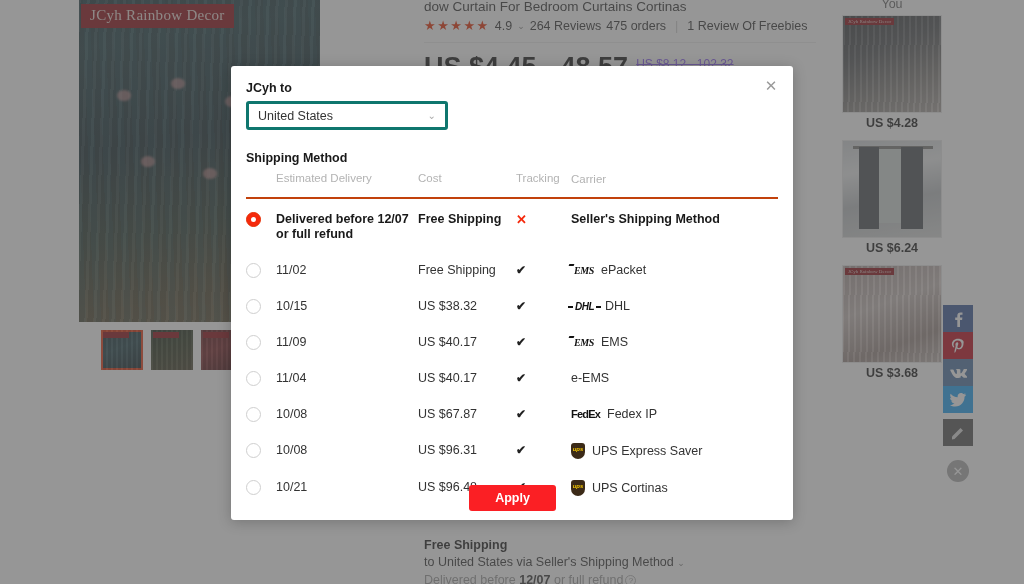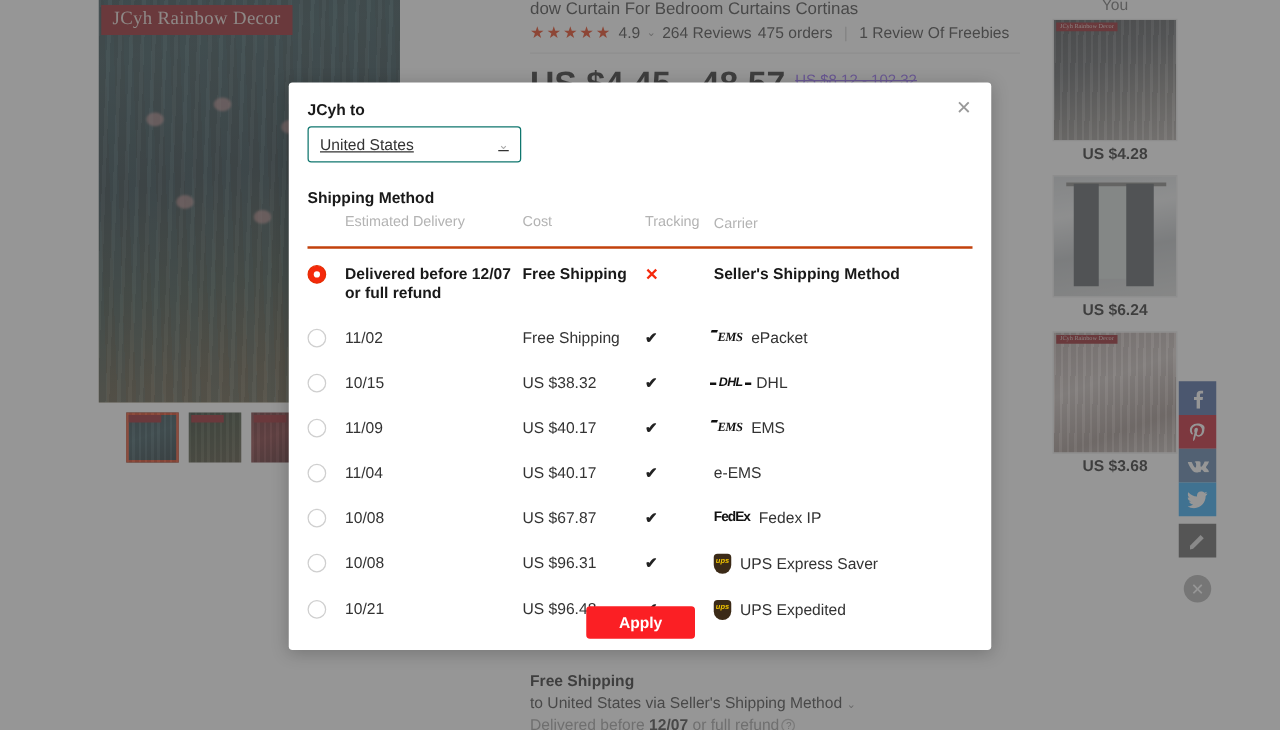--- a/index.html
+++ b/index.html
@@ -107,23 +107,23 @@
     background: #fff; border-radius: 3px;
     box-shadow: 0 2px 14px rgba(0,0,0,.22);
   }
   .modal-close { position: absolute; right: 12px; top: 10px; width: 20px; height: 20px;
     display: flex; align-items: center; justify-content: center; color: #999; font-size: 15px; cursor: pointer; }
   .m-label { position: absolute; font-weight: bold; font-size: 12.5px; color: #191919; }
   .lbl-shipto { left: 15px; top: 15px; }
   .lbl-method { left: 15px; top: 85px; }
 
   .country-sel {
-    position: absolute; left: 15px; top: 35px; width: 171px; height: 29px;
-    border: 1px solid #0f766e; border-radius: 3px; background: #fff;
-    display: flex; align-items: center; padding: 0 9px; font-size: 12.5px; color: #333; cursor: pointer; text-decoration: underline;
+    position: absolute; left: 15px; top: 35px; width: 202px; height: 29px;
+    border: 3px solid #0f766e; border-radius: 3px; background: #fff;
+    display: flex; align-items: center; padding: 0 9px; font-size: 12.5px; color: #333; cursor: pointer;
   }
   .country-sel .cv { flex: 1; }
   .country-sel .cc { color: #aaa; font-size: 10px; }
 
   
   .tbl { position: absolute; left: 15px; top: 106px; width: 532px; }
   .thead { display: flex; font-size: 11.5px; color: #b3b3b3; padding: 0 0 10px 0; border-bottom: 2px solid #c2410c; }
   .c-radio { width: 30px; flex: none; }
   .c-eta { width: 142px; flex: none; }
   .c-cost { width: 98px; flex: none; }
@@ -404,21 +404,21 @@
             <div class="c-radio">
               <div class="radio"></div>
             </div>
             <div class="c-eta">10/21</div>
             <div class="c-cost">US $96.48</div>
             <div class="c-trk"><span class="trk-v">✔</span></div>
             <div class="c-car">
               <span class="carlogo">
                 <span class="logo-ups">ups</span>
               </span>
-              <span>UPS Expedited</span>
+              <span>UPS Cortinas</span>
             </div>
           </div>
         </div>
     </div>
 
     <button class="apply-btn">Apply</button>
   </div>
 </div>
 
 </body></html>

